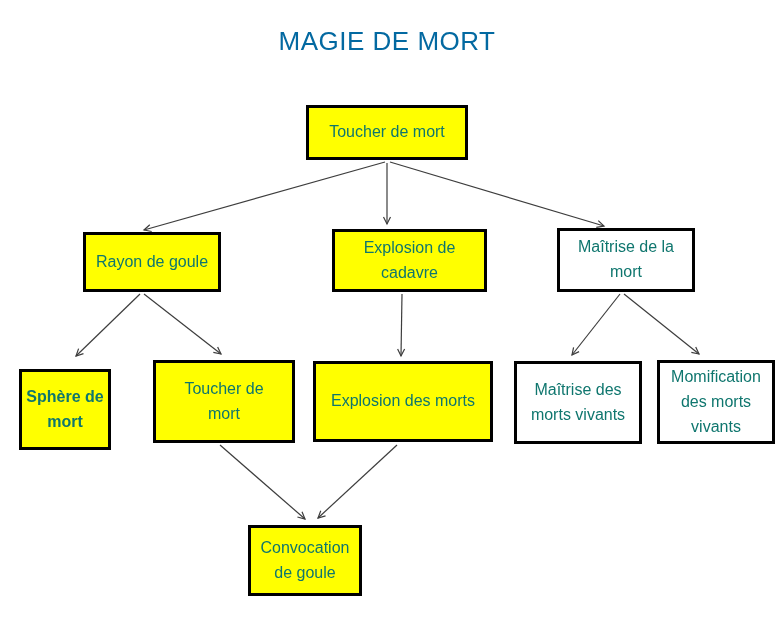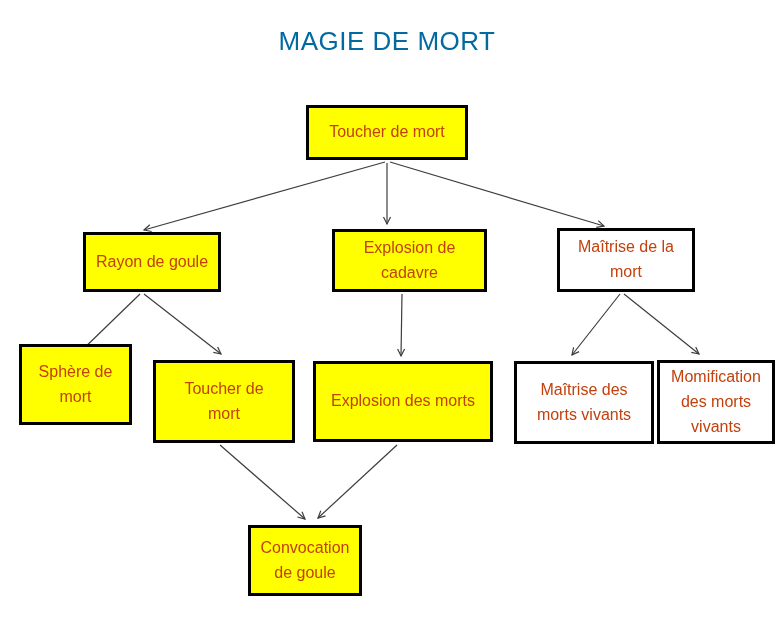--- a/index.html
+++ b/index.html
@@ -37,38 +37,38 @@
     position: absolute;
     box-sizing: border-box;
     border: 3px solid #000000;
     display: flex;
     align-items: center;
     justify-content: center;
     text-align: center;
     padding: 10px 4px 12px 4px;
     font-size: 16px;
     line-height: 25px;
-    color: #c2410c;
+    color: #0f766e;
     cursor: default;
   }
   .node-label {
     white-space: pre-line;
   }
   .fill-yellow { background: #ffff00; }
   .fill-white  { background: #ffffff; }
 
   
   .node-toucher      { left: 306px; top: 105px; width: 162px; height: 55px; }
   .node-rayon        { left:  83px; top: 232px; width: 138px; height: 60px; }
   .node-explosion    { left: 332px; top: 229px; width: 155px; height: 63px; }
   .node-maitrise-mort{ left: 557px; top: 228px; width: 138px; height: 64px; }
-  .node-sphere       { left:  19px; top: 344px; width: 113px; height: 81px; }
+  .node-sphere       { left:  19px; top: 369px; width: 92px; height: 81px; font-weight: bold; }
   .node-bouclier     { left: 153px; top: 360px; width: 142px; height: 83px; }
   .node-animation    { left: 313px; top: 361px; width: 180px; height: 81px; }
-  .node-maitrise-mv  { left: 514px; top: 361px; width: 140px; height: 83px; }
+  .node-maitrise-mv  { left: 514px; top: 361px; width: 128px; height: 83px; }
   .node-momification { left: 657px; top: 360px; width: 118px; height: 84px; }
   .node-convocation  { left: 248px; top: 525px; width: 114px; height: 71px; }
 </style>
 </head>
 <body>
 
 <div class="canvas">
 
   <div class="diagram-title">MAGIE DE MORT</div>
 

